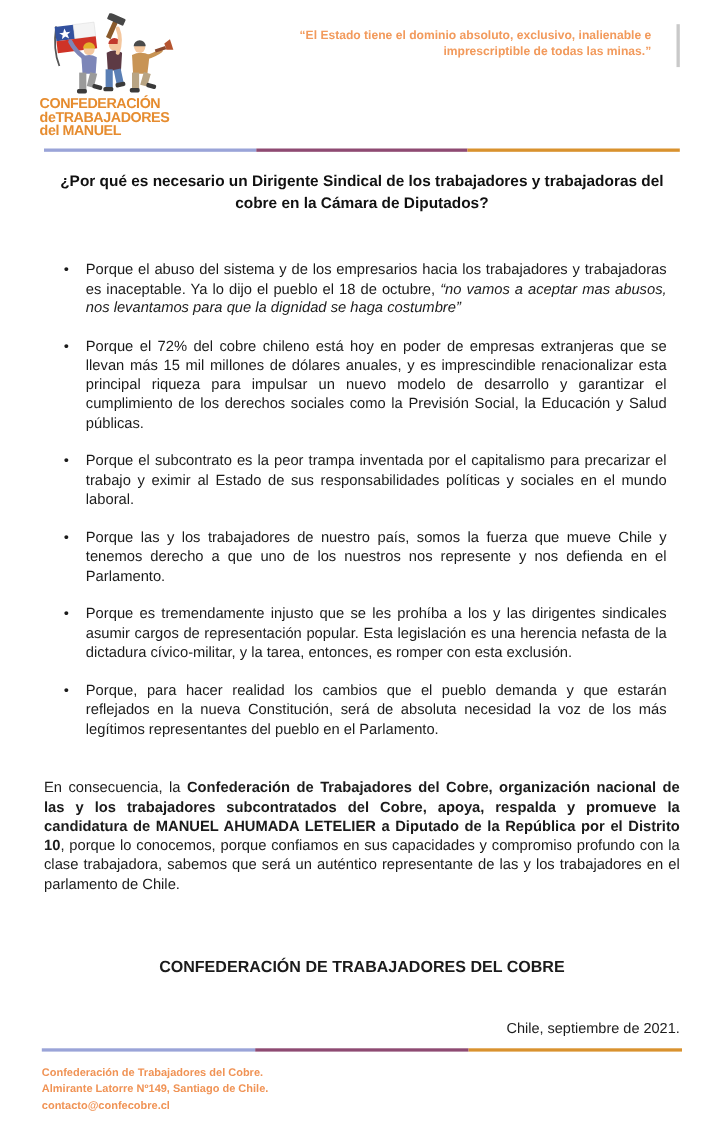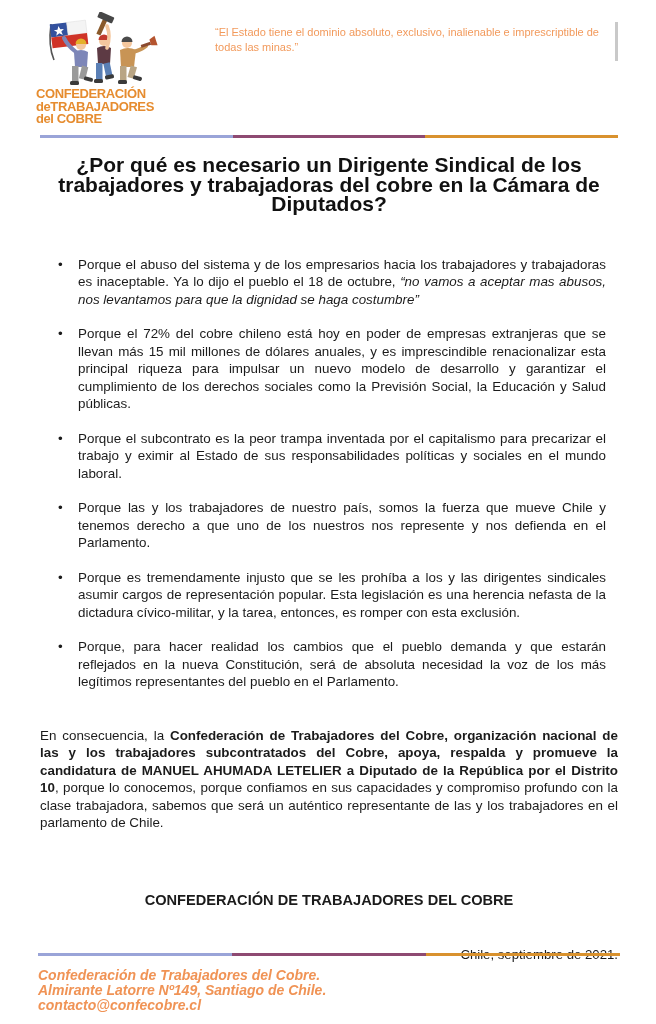--- a/index.html
+++ b/index.html
@@ -14,45 +14,45 @@
     padding:0 38px 0 40px;
     overflow:hidden;
   }
   
   .header{position:relative;height:135px;}
   .logo{position:absolute;left:-4px;top:12px;width:128px;text-align:left;}
   .logo svg{display:block;margin:0 auto;}
   .logo-text{margin-top:-2px;font-weight:bold;color:#e68c2f;font-size:13px;line-height:12.5px;letter-spacing:-0.4px;}
   .quote{
     position:absolute;right:0;top:22px;width:400px;
-    font-size:11px;line-height:15px;font-weight:normal;
-    color:#f29a5c;border-right:3px solid #c9c9c9;padding:3px 0 6px 0;
+    text-align:right;font-size:11px;line-height:15px;font-weight:bold;
+    color:#f29a5c;border-right:3px solid #c9c9c9;padding:3px 23px 6px 0;
   }
   
   .divider{display:flex;height:3px;width:100%;}
   .divider span{flex:1;height:3px;display:block;}
   
   .title{
     margin:17px 10px 0 10px;text-align:center;
-    font-size:21px;line-height:19.5px;font-weight:bold;color:#111;
+    font-size:14px;line-height:19.5px;font-weight:bold;color:#111;
   }
   
   .bullets{margin:42px 12px 0 0;padding:0 0 0 18px;list-style:none;}
   .bullets li{
     position:relative;padding-left:20px;margin-bottom:17px;
     font-size:13.4px;line-height:17.5px;text-align:justify;
   }
   .bullets li::before{content:"•";position:absolute;left:0;top:0;font-size:13.4px;}
   
   .closing{margin:36px 0 0 0;font-size:13.4px;line-height:17.5px;text-align:justify;}
   .signature{margin:60px 0 0 0;text-align:center;font-weight:bold;font-size:14.6px;}
   .dateline{margin:39px 0 4px 0;text-align:right;font-size:13.2px;}
   
   .footer{position:absolute;left:38px;right:36px;top:953px;}
-  .footer-text{margin-top:12px;color:#f09355;font-size:14px;line-height:15px;font-weight:bold;font-style:italic;}
+  .footer-text{margin-top:12px;color:#f09355;font-size:10px;line-height:15px;font-weight:bold;}
 </style>
 </head>
 <body>
 
 <div class="page">
 
   <div class="header">
     <div class="logo">
       <svg width="118" height="78" viewBox="0 0 118 78" aria-hidden="true">
 
@@ -103,21 +103,21 @@
           </g>
           <rect x="79" y="54" width="6.5" height="15" fill="#b9a584"></rect>
           <rect x="88" y="54" width="6.5" height="12" fill="#b9a584" transform="rotate(16 91 60)"></rect>
           <rect x="77" y="68" width="9" height="4" rx="1.5" fill="#3a3a3a"></rect>
           <rect x="92" y="64" width="9" height="4" rx="1.5" fill="#3a3a3a" transform="rotate(16 96 66)"></rect>
         </g>
       </svg>
       <div class="logo-text">
         <div>CONFEDERACIÓN</div>
         <div>deTRABAJADORES</div>
-        <div>del COBRE</div>
+        <div>del MANUEL</div>
       </div>
     </div>
     <div class="quote">“El Estado tiene el dominio absoluto, exclusivo, inalienable e imprescriptible de todas las minas.”</div>
   </div>
 
   <div class="divider">
     <span style="background-color: rgb(154, 164, 216);"></span>
     <span style="background-color: rgb(142, 74, 114);"></span>
     <span style="background-color: rgb(217, 146, 46);"></span>
   </div>

